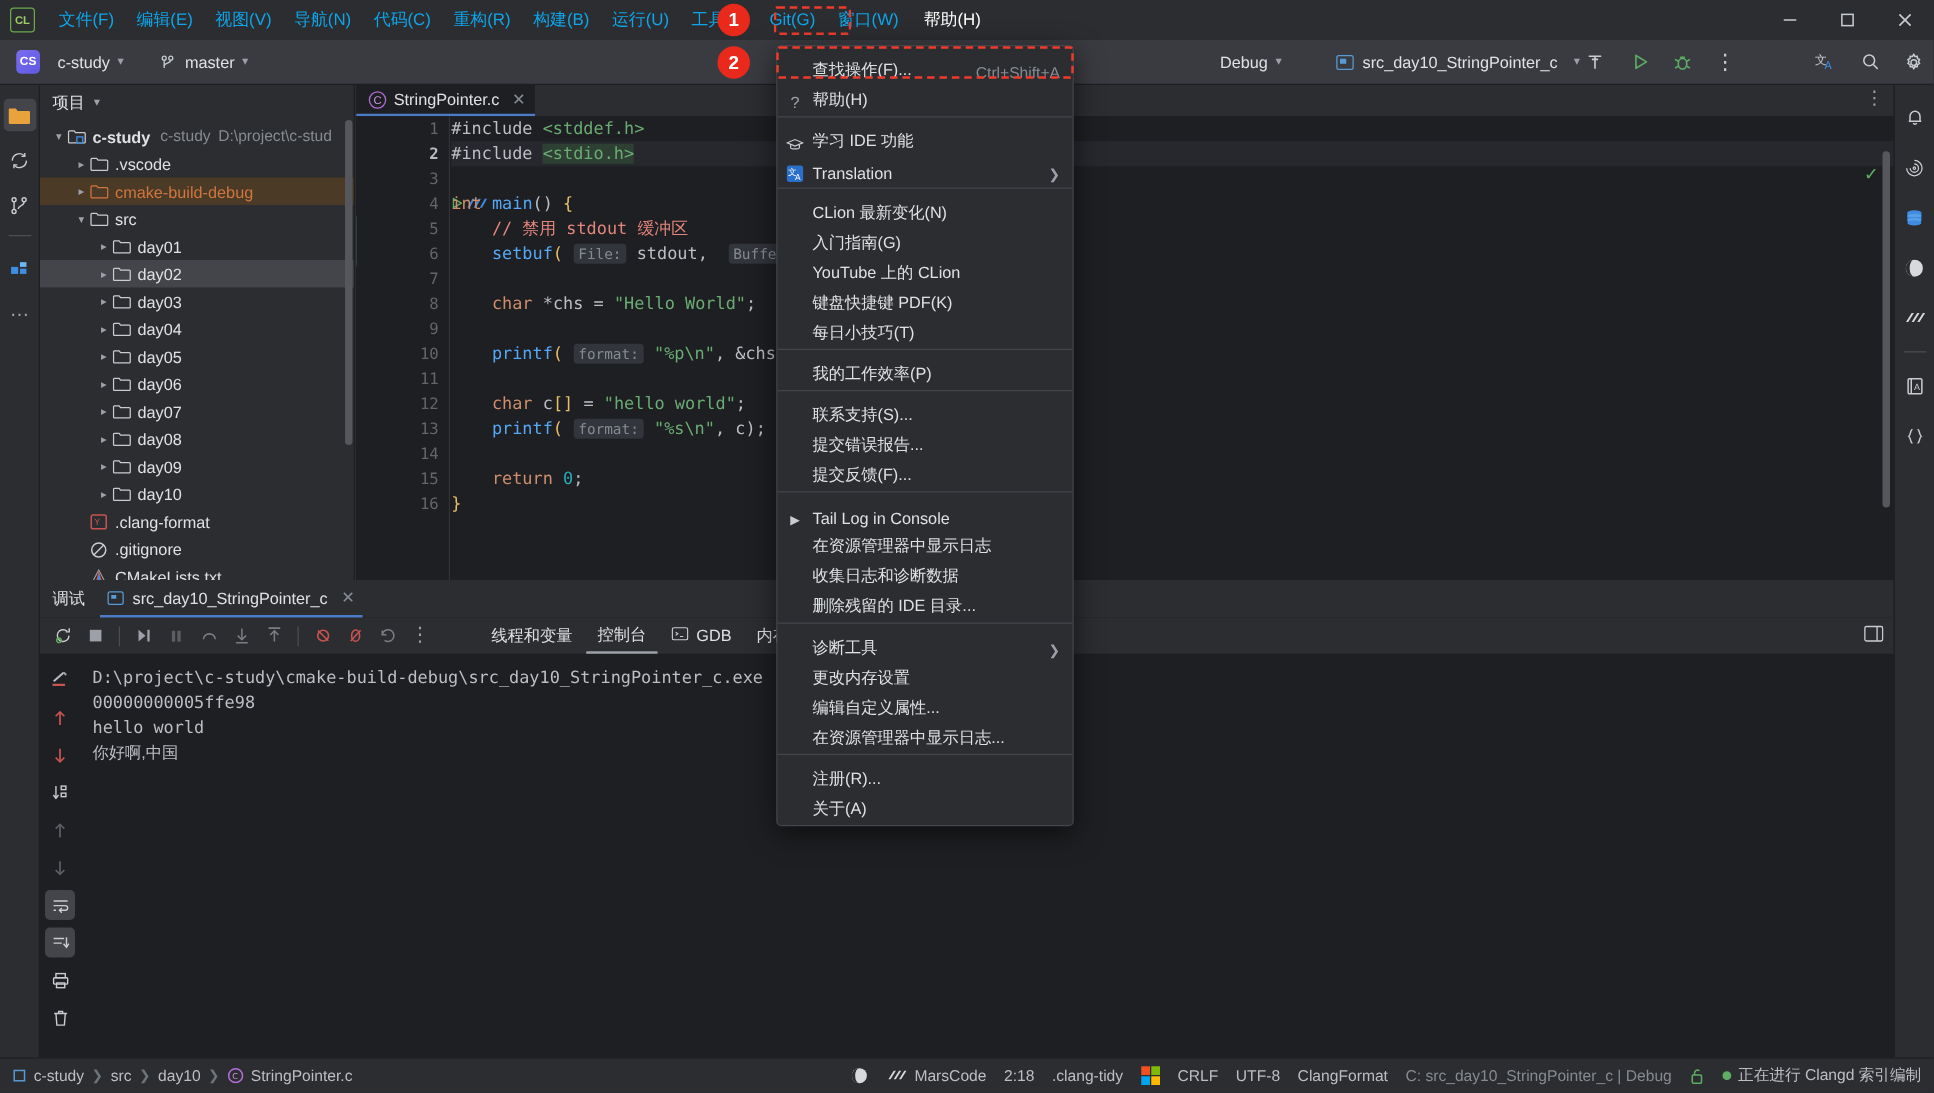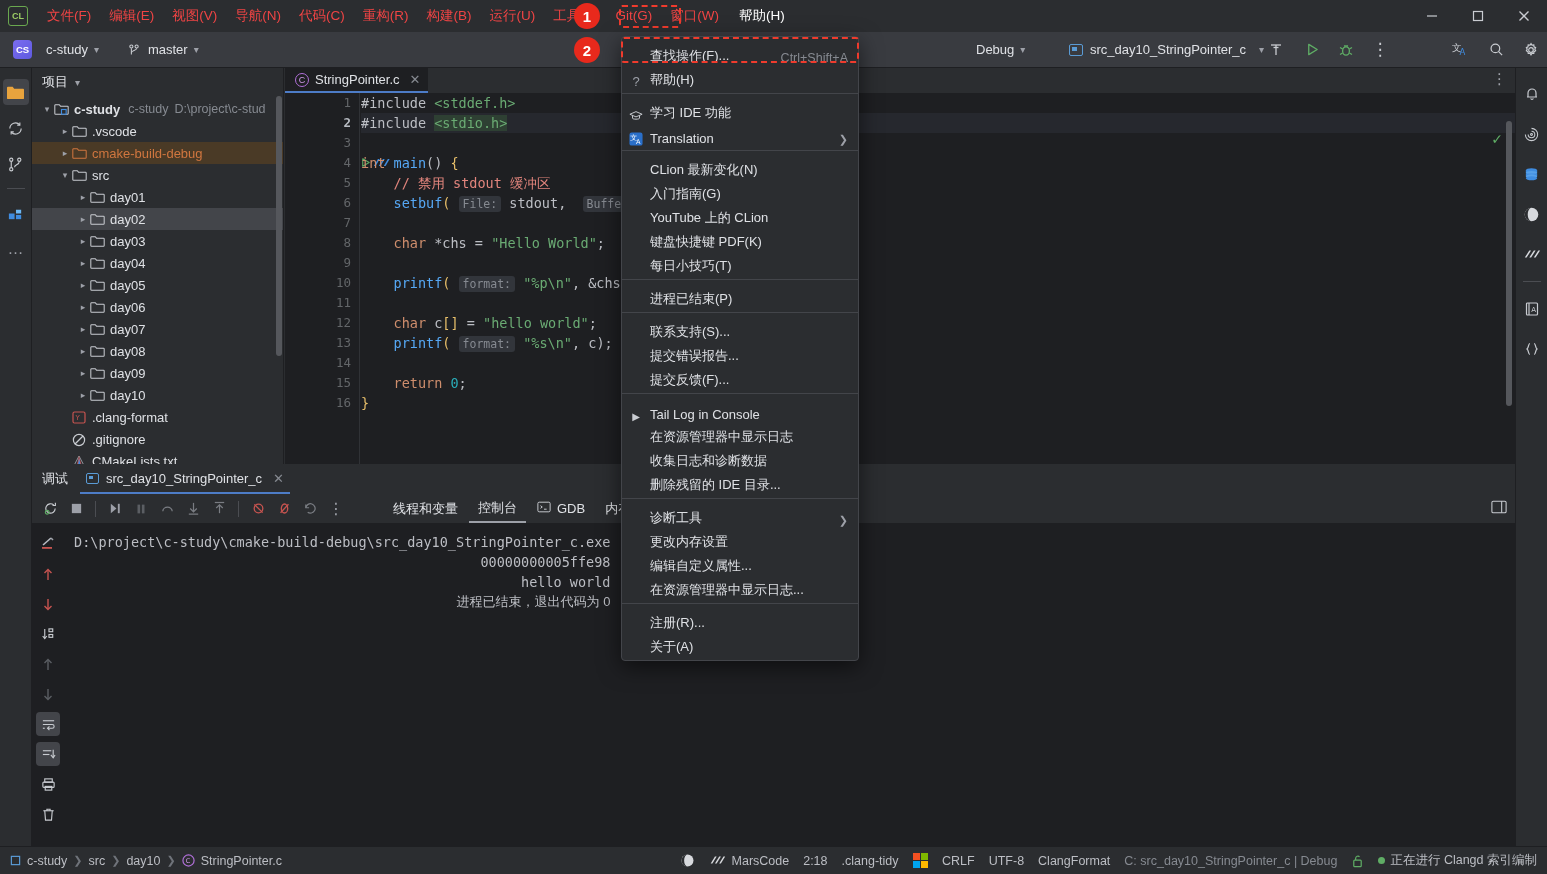--- a/index.html
+++ b/index.html
@@ -18,21 +18,21 @@
     background:#2b2d30;display:flex;align-items:center;
     border-bottom:1px solid #2b2d30;
   }
   .logo{
     width:20px;height:20px;margin-left:8px;margin-right:10px;
     border:1.5px solid #6aa84f;border-radius:3px;
     display:flex;align-items:center;justify-content:center;
     font-size:9px;font-weight:bold;color:#9ccc65;background:#2b2d30;
   }
   .menu-item{
-    padding:4px 9px;font-size:13.5px;color:#ef4444;cursor:default;
+    padding:4px 9px;font-size:13.5px;color:#0ea5e9;cursor:default;
     white-space:nowrap;border-radius:3px;line-height:18px;
   }
   .menu-item.active-help{
     color:#ffffff;
   }
   .hl-box{
     position:absolute;border:2px dashed #ef3b2d;border-radius:3px;
     pointer-events:none;
   }
   .badge{
@@ -156,21 +156,21 @@
   .dt{width:24px;height:24px;display:flex;align-items:center;justify-content:center;border-radius:4px;}
   .dt-sep{width:1px;height:16px;background:#4b4d52;margin:0 5px;}
   .dtab{padding:0 9px;height:28px;display:flex;align-items:center;font-size:13px;color:#dfe1e5;gap:6px;}
   .dtab.on{border-bottom:2px solid #9da0a8;}
   .console{
     position:relative;height:322px;background:#1e1f22;display:flex;
   }
   .console-side{width:32px;background:#1e1f22;display:flex;flex-direction:column;align-items:center;padding-top:5px;}
   .cs-icon{width:24px;height:24px;margin:3px 0;display:flex;align-items:center;justify-content:center;border-radius:4px;}
   .cs-icon.on{background:#43454a;}
-  .out{padding:8px 0 0 10px;font-family:"DejaVu Sans Mono","Liberation Mono",monospace;font-size:13.5px;text-align:right;}
+  .out{padding:8px 0 0 10px;font-family:"DejaVu Sans Mono","Liberation Mono",monospace;font-size:13.5px;}
   .out div{line-height:20px;color:#bcbec4;white-space:pre;}
   .out .cn{font-family:"Liberation Sans",sans-serif;font-size:13px;}
   .dbg-right{position:absolute;right:8px;top:36px;color:#9da0a8;}
 
   
   .rightbar{
     position:absolute;right:0;top:68px;width:32px;height:778px;
     background:#2b2d30;display:flex;flex-direction:column;align-items:center;
     padding-top:6px;border-left:1px solid #1e1f22;
   }
@@ -716,21 +716,21 @@
               <path d="M2.5 4 H13.5"></path>
               <path d="M6.3 4 V2.4 h3.4 V4"></path>
               <path d="M4 4 l0.8 10 h6.4 L12 4"></path>
             </svg>
           </div>
       </div>
       <div class="out" id="console-out">
           <div>D:\project\c-study\cmake-build-debug\src_day10_StringPointer_c.exe</div>
           <div>00000000005ffe98</div>
           <div>hello world</div>
-          <div class="cn">进程已结束，退出代码为 0</div>
+          <div class="cn">你好啊,中国</div>
         </div>
     </div>
   </div>
 
   <div class="rightbar">
     <div class="rb-icon">
       <svg width="16" height="16" viewBox="0 0 16 16" fill="none" stroke="#c9ccd1" stroke-width="1.2">
           <path d="M4 11 V7 a4 4 0 0 1 8 0 v4 h1 H3 Z"></path>
           <path d="M6.6 12.5 a1.6 1.6 0 0 0 2.8 0"></path>
         </svg>
@@ -894,21 +894,21 @@
         <span class="ic"></span>
         <span class="tx">键盘快捷键 PDF(K)</span>
       </div>
       <div class="mi">
         <span class="ic"></span>
         <span class="tx">每日小技巧(T)</span>
       </div>
       <div class="mi-sep"></div>
       <div class="mi">
         <span class="ic"></span>
-        <span class="tx">进程已结束(P)</span>
+        <span class="tx">我的工作效率(P)</span>
       </div>
       <div class="mi-sep"></div>
       <div class="mi">
         <span class="ic"></span>
         <span class="tx">联系支持(S)...</span>
       </div>
       <div class="mi">
         <span class="ic"></span>
         <span class="tx">提交错误报告...</span>
       </div>

